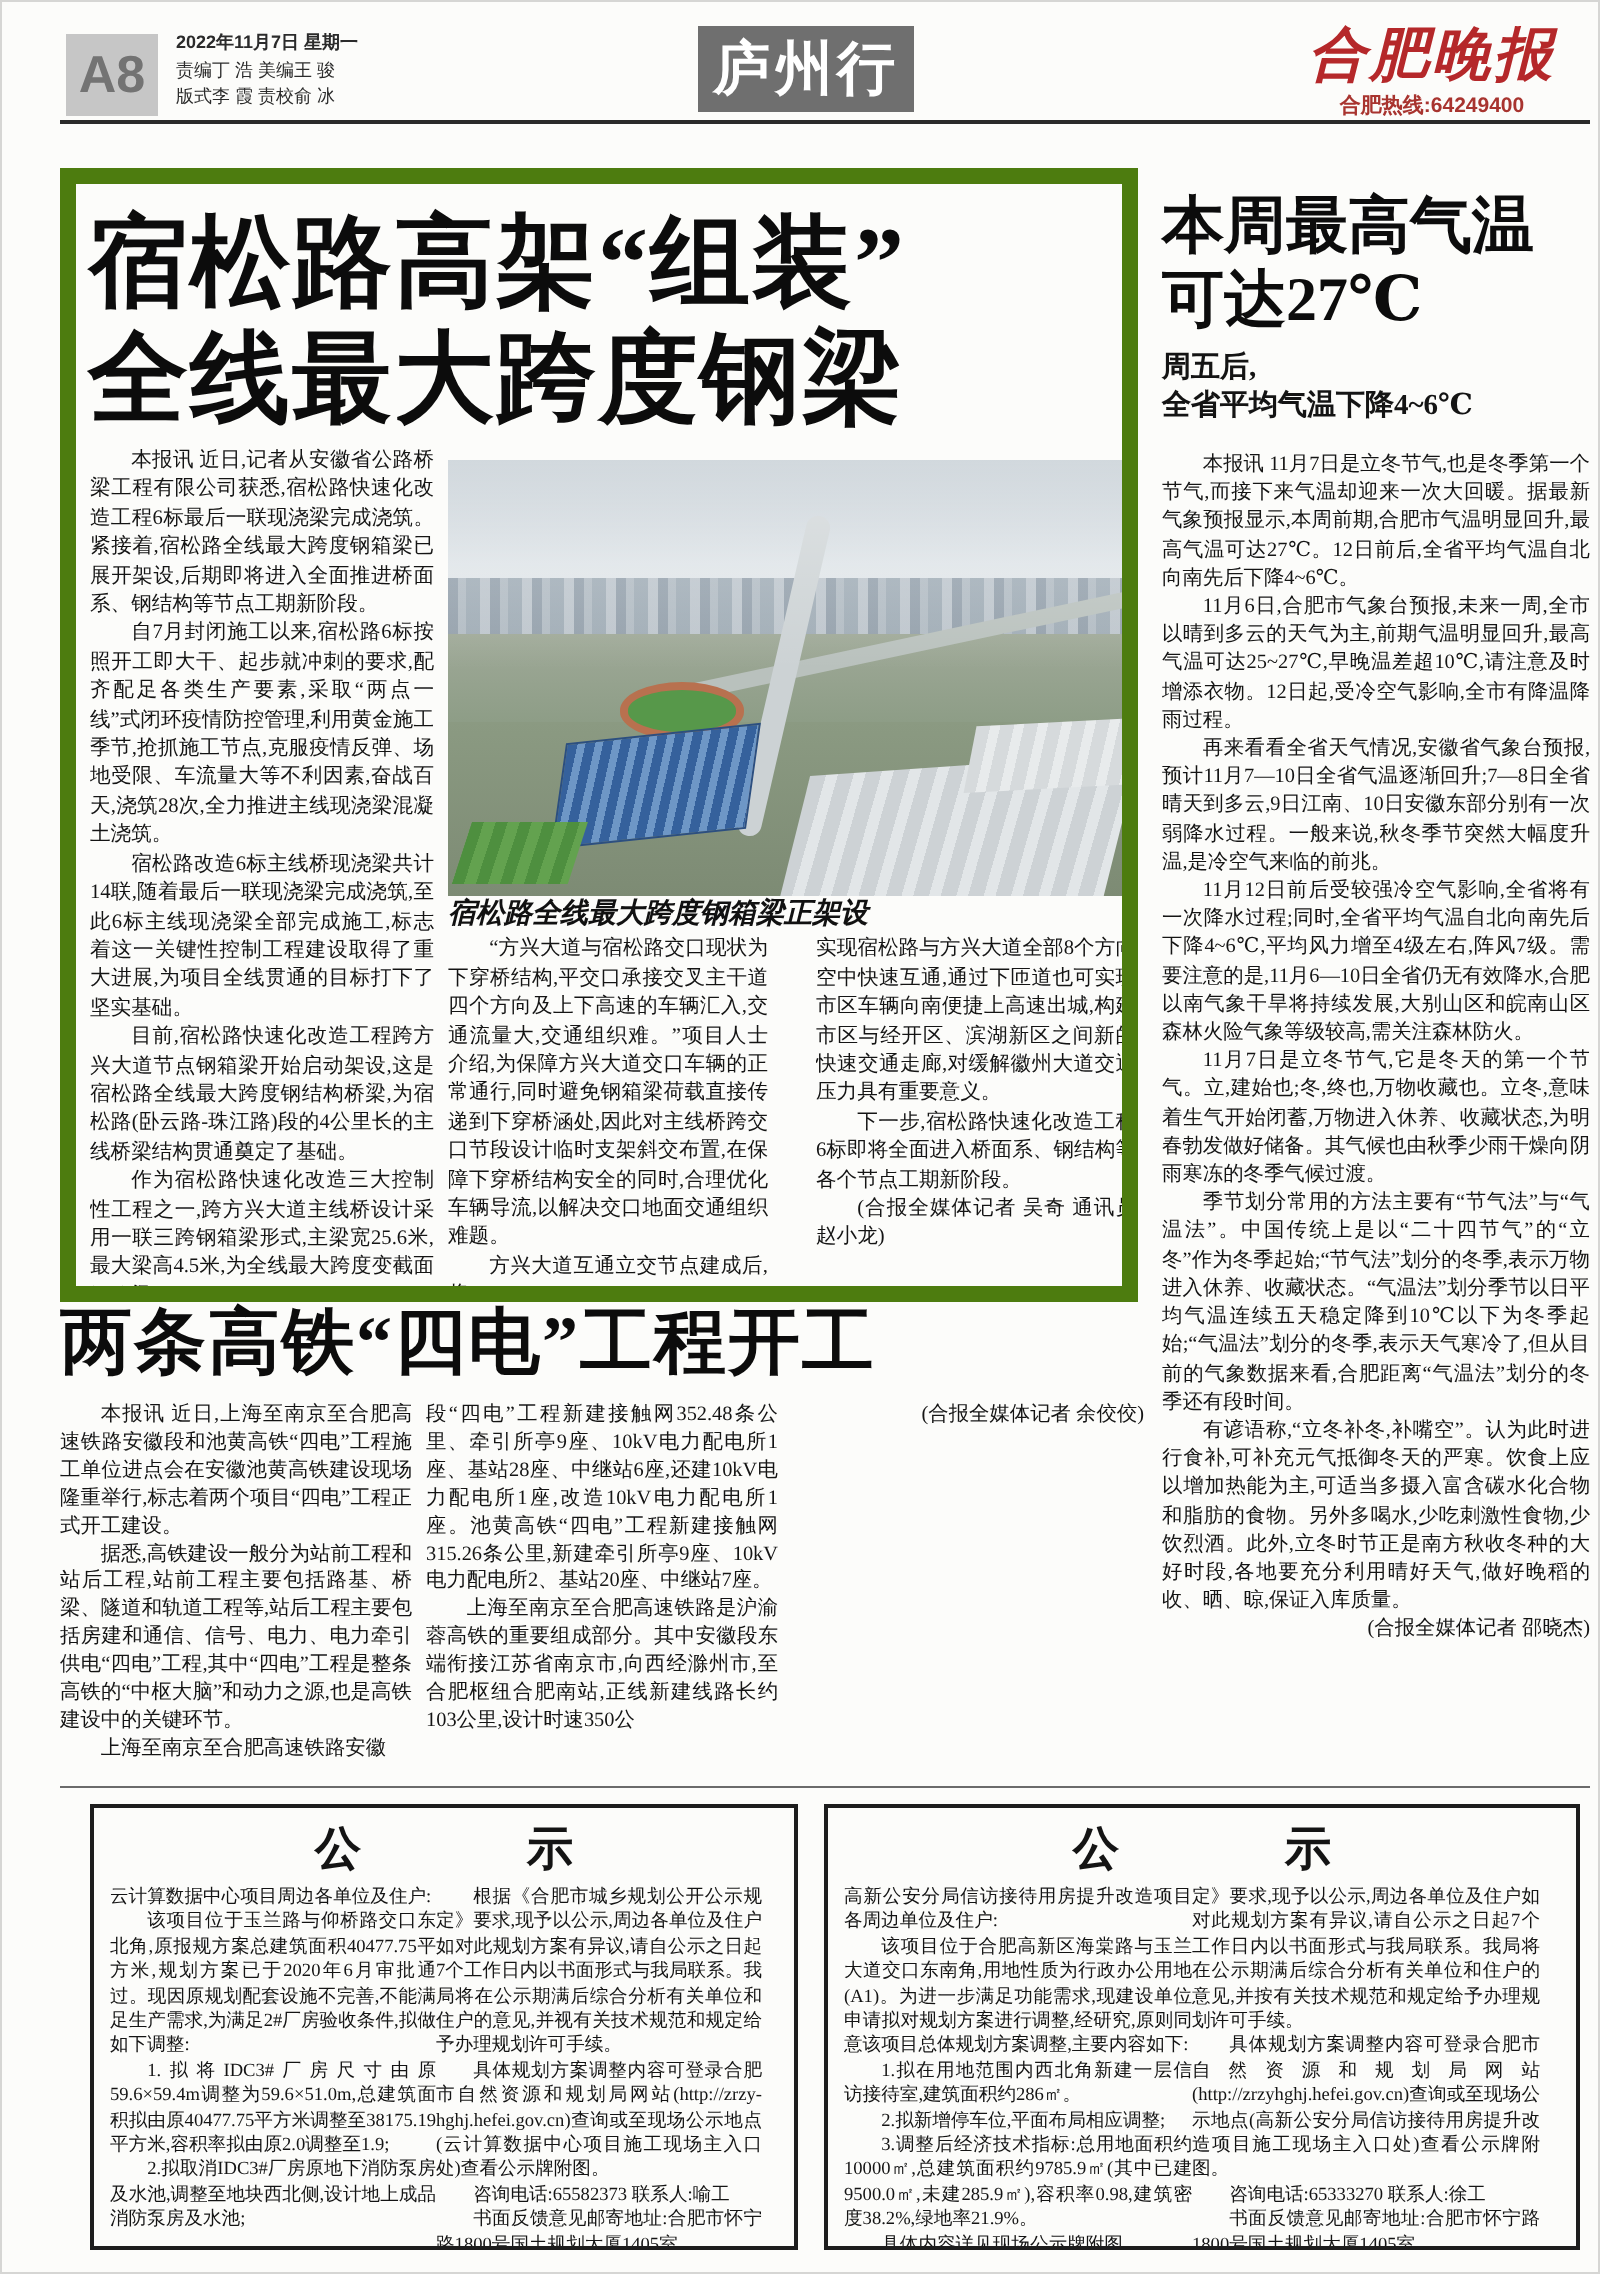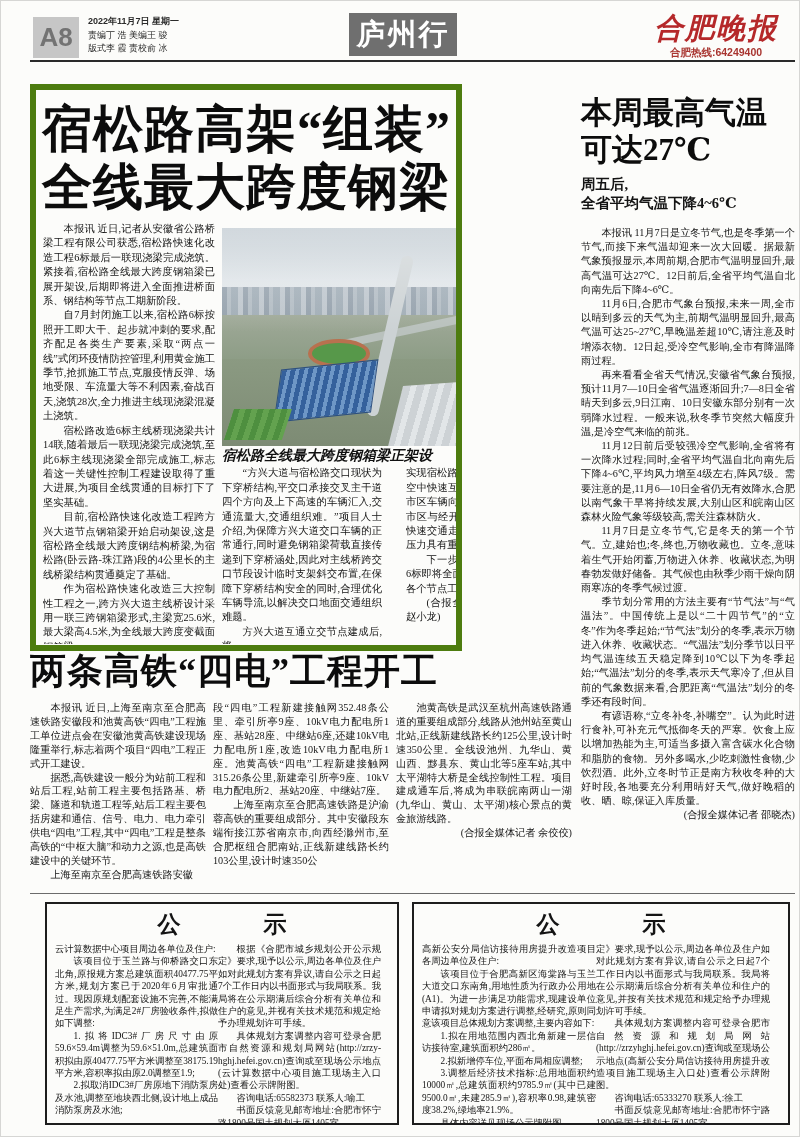--- a/index.html
+++ b/index.html
@@ -17,21 +17,21 @@
   .sectionbox{left:349px;top:13px;width:108px;height:43px;background:#6f6f6f;color:#fff;
               display:flex;align-items:center;justify-content:center;font-size:29px;
               font-weight:bold;z-index:3;letter-spacing:2px;}
   .masthead{left:636px;top:12px;width:160px;text-align:center;}
   .masthead .brand{font-size:29px;font-weight:900;font-style:italic;color:#b5282a;
                    letter-spacing:2px;line-height:32px;}
   .masthead .hot{font-size:10.5px;color:#a8342f;font-weight:bold;margin-top:2px;
                  font-family:"Liberation Sans",sans-serif;}
   .headrule{left:30px;top:60px;width:765px;height:2px;background:#2a2a2a;z-index:1;}
   
-  .redbox{left:30px;top:84px;width:432px;height:567px;border:6px solid #4d7c0f;
+  .redbox{left:30px;top:84px;width:539px;height:567px;border:8px solid #4d7c0f;
           box-sizing:border-box;background:transparent;overflow:hidden;}
   .mainhead{margin:10px 0 0 6px;font-size:50px;line-height:58px;font-weight:900;
             color:#0c0c0c;letter-spacing:1px;}
   .mainbody{position:absolute;left:7px;top:132px;width:523px;height:422px;display:flex;gap:7px;
             font-size:10.3px;line-height:14.4px;}
   .col1m{width:172px;overflow:hidden;}
   .rightwrap{width:344px;display:flex;flex-direction:column;}
   .subcols{display:flex;gap:24px;flex:1;overflow:hidden;}
   .subcols>div{width:168px;overflow:hidden;}
   .para{margin:0;text-align:justify;}
@@ -177,21 +177,20 @@
       <div>
           <p class="para ind">本报讯 近日,上海至南京至合肥高速铁路安徽段和池黄高铁“四电”工程施工单位进点会在安徽池黄高铁建设现场隆重举行,标志着两个项目“四电”工程正式开工建设。</p>
           <p class="para ind">据悉,高铁建设一般分为站前工程和站后工程,站前工程主要包括路基、桥梁、隧道和轨道工程等,站后工程主要包括房建和通信、信号、电力、电力牵引供电“四电”工程,其中“四电”工程是整条高铁的“中枢大脑”和动力之源,也是高铁建设中的关键环节。</p>
           <p class="para ind">上海至南京至合肥高速铁路安徽</p>
         </div>
       <div>
           <p class="para">段“四电”工程新建接触网352.48条公里、牵引所亭9座、10kV电力配电所1座、基站28座、中继站6座,还建10kV电力配电所1座,改造10kV电力配电所1座。池黄高铁“四电”工程新建接触网315.26条公里,新建牵引所亭9座、10kV电力配电所2、基站20座、中继站7座。</p>
           <p class="para ind">上海至南京至合肥高速铁路是沪渝蓉高铁的重要组成部分。其中安徽段东端衔接江苏省南京市,向西经滁州市,至合肥枢纽合肥南站,正线新建线路长约103公里,设计时速350公</p>
         </div>
       <div>
-          <p class="para ind">池黄高铁是武汉至杭州高速铁路通道的重要组成部分,线路从池州站至黄山北站,正线新建线路长约125公里,设计时速350公里。全线设池州、九华山、黄山西、黟县东、黄山北等5座车站,其中太平湖特大桥是全线控制性工程。项目建成通车后,将成为串联皖南两山一湖(九华山、黄山、太平湖)核心景点的黄金旅游线路。</p>
           <p class="para ar">(合报全媒体记者 余佼佼)</p>
         </div>
     </div>
   </div>
 
   <div class="abs sep"></div>
 
   <div class="abs notice n-left">
     <div class="n-title">公　示</div>
     <div class="n-cols">

